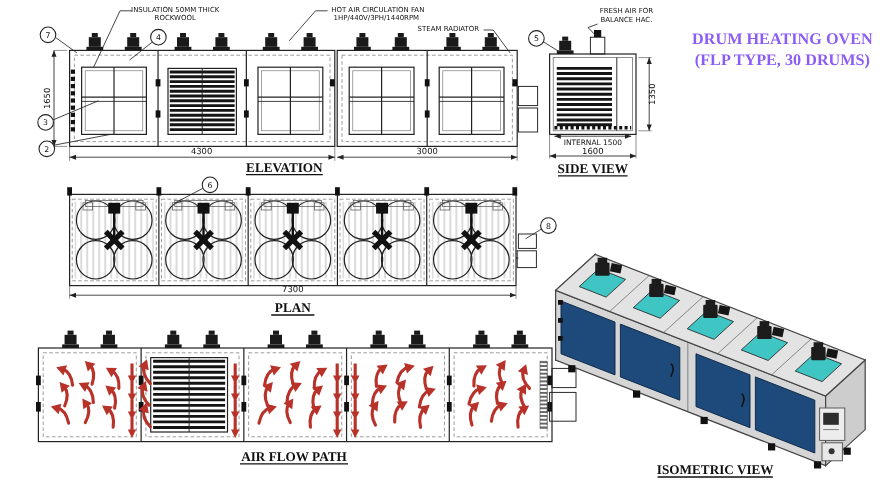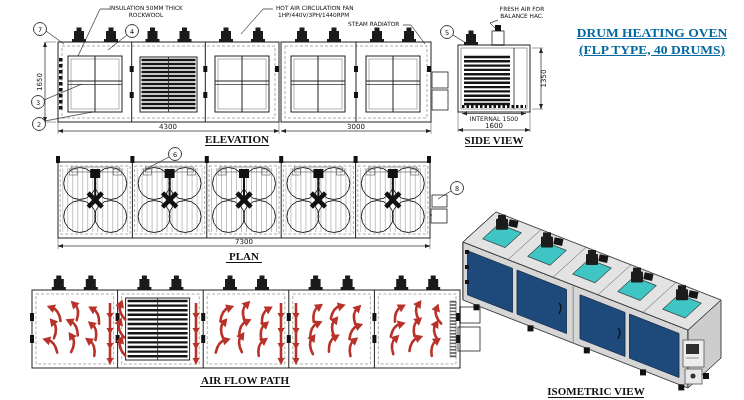--- a/index.html
+++ b/index.html
@@ -13,22 +13,22 @@
   .dim{stroke:#222;stroke-width:.7;fill:none}
   .ldr{stroke:#222;stroke-width:.7;fill:none}
   .ul{stroke:#111;stroke-width:1.1}
   .dimtxt{font:7px "DejaVu Sans",sans-serif;fill:#111}
   .ann{font:5.8px "DejaVu Sans",sans-serif;fill:#111}
   .vlabel{font:700 11px "Liberation Serif",serif;fill:#111}
   .co circle{fill:#fff;stroke:#222;stroke-width:.9}
   .co text{font:6.5px "DejaVu Sans",sans-serif;fill:#111;text-anchor:middle}
   .stripes line{stroke:#141414;stroke-width:2.4}
   .titleblock{position:absolute;left:560px;top:25px;width:184px;text-align:center}
-  .title-line{font:700 13.5px "Liberation Serif",serif;color:#0369a1;
-              text-decoration:underline;white-space:nowrap;line-height:1.25}
+  .title-line{font:700 13.5px "Liberation Serif",serif;color:#8b5cf6;
+              white-space:nowrap;line-height:1.25}
   svg text{user-select:none}
 </style>
 </head>
 <body>
 
 <div id="canvas">
 
 <svg width="0" height="0" style="position:absolute" aria-hidden="true">
   <defs>
     <marker id="arr" viewBox="0 0 10 10" refX="9.5" refY="5" markerWidth="8" markerHeight="8" orient="auto-start-reverse">
@@ -245,21 +245,21 @@
     <line x1="90" y1="112" x2="90" y2="132" class="thin"></line>
     <line x1="18" y1="130" x2="90" y2="130" class="dim" marker-start="url(#arr)" marker-end="url(#arr)"></line>
     <text x="54" y="128" class="dimtxt" text-anchor="middle">1600</text>
   </g>
   <text x="54" y="144" class="vlabel" text-anchor="middle">SIDE VIEW</text>
   <line x1="25" y1="146.5" x2="83" y2="146.5" class="ul"></line>
 </svg>
 
 <div class="titleblock">
   <div class="title-line">DRUM HEATING OVEN</div>
-  <div class="title-line">(FLP TYPE, 40 DRUMS)</div>
+  <div class="title-line">(FLP TYPE, 30 DRUMS)</div>
 </div>
 
 <svg class="view" style="left:30px;top:145px" width="440" height="127" viewBox="0 0 440 127">
   <g>
     <rect x="28" y="17" width="372" height="76" class="ln"></rect>
     <line x1="102.4" y1="17" x2="102.4" y2="93" class="ln"></line>
     <line x1="176.8" y1="17" x2="176.8" y2="93" class="ln"></line>
     <line x1="251.2" y1="17" x2="251.2" y2="93" class="ln"></line>
     <line x1="325.6" y1="17" x2="325.6" y2="93" class="ln"></line>
     <use href="#drumset" transform="translate(65.2,55)"></use>

